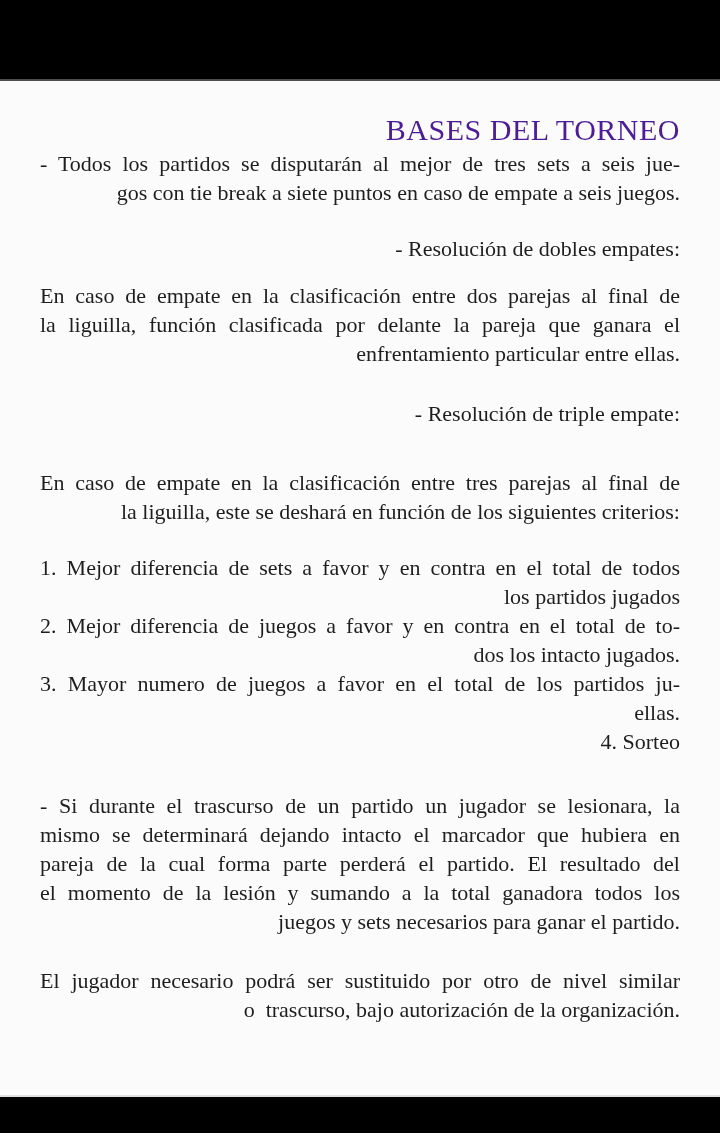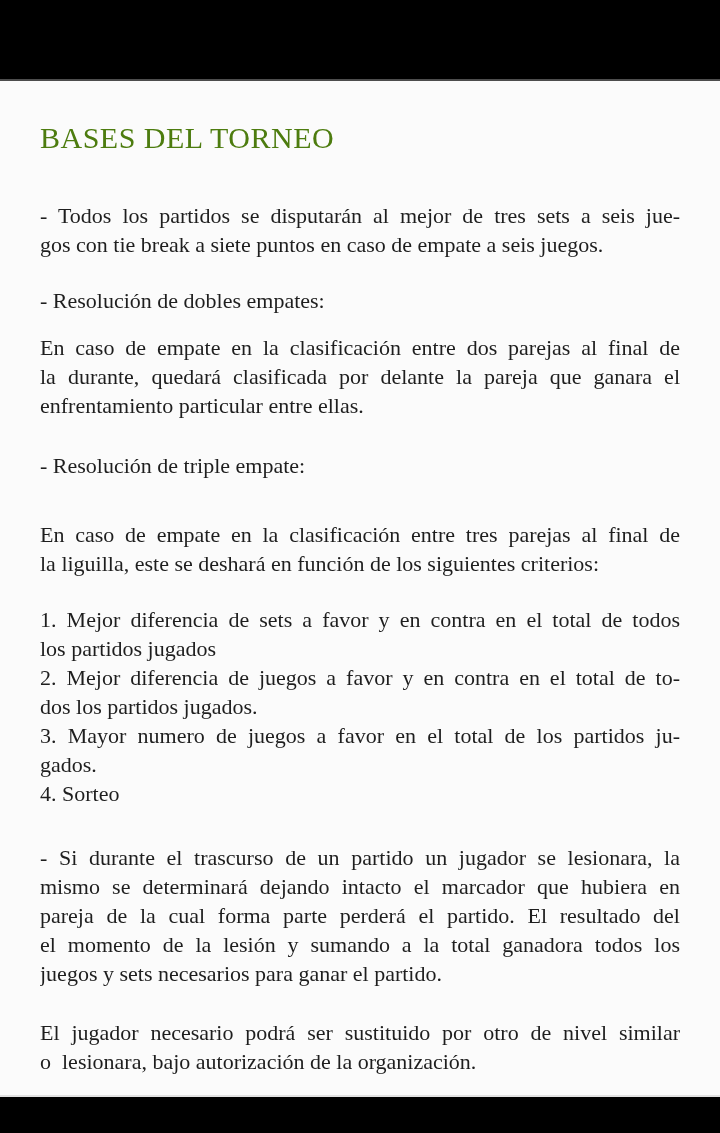--- a/index.html
+++ b/index.html
@@ -37,43 +37,43 @@
     position: absolute;
     top: 81px;
     left: 0;
     width: 640px;
     height: 1014px;
     padding: 0 40px;
     overflow: hidden;
     color: #1e1e1e;
   }
   .title {
-    margin: 38px 0 0 0;
+    margin: 30px 0 0 0;
     font-size: 30px;
     line-height: 38px;
     font-weight: 400;
-    text-align: left;
+    text-align: right;
     letter-spacing: 0.5px;
-    color: #4d7c0f;
+    color: #4c1d95;
   }
   #blocks .line {
     font-size: 22px;
     line-height: 29px;
     height: 29px;
     overflow: hidden;
     white-space: pre-wrap;
-    text-align: left;
+    text-align: right;
   }
   #blocks .line.j {
     text-align: justify;
     text-align-last: justify;
     white-space: normal;
   }
   .block { margin: 0; }
-  #blocks > .block:nth-child(1) { margin-top: 44px; } 
+  #blocks > .block:nth-child(1) { } 
   #blocks > .block:nth-child(2) { margin-top: 27px; } 
   #blocks > .block:nth-child(3) { margin-top: 18px; }
   #blocks > .block:nth-child(4) { margin-top: 31px; } 
   #blocks > .block:nth-child(5) { margin-top: 40px; }
   #blocks > .block:nth-child(6) { margin-top: 27px; } 
   #blocks > .block:nth-child(7) { margin-top: 35px; } 
   #blocks > .block:nth-child(8) { margin-top: 30px; } 
 </style>
 </head>
 <body>
@@ -86,47 +86,47 @@
     <div id="blocks">
         <div class="block paragraph">
           <div class="line j">- Todos los partidos se disputarán al mejor de tres sets a seis jue-</div>
           <div class="line">gos con tie break a siete puntos en caso de empate a seis juegos.</div>
         </div>
         <div class="block heading">
           <div class="line">- Resolución de dobles empates:</div>
         </div>
         <div class="block paragraph">
           <div class="line j">En caso de empate en la clasificación entre dos parejas al final de</div>
-          <div class="line j">la durante, quedará clasificada por delante la pareja que ganara el</div>
+          <div class="line j">la liguilla, función clasificada por delante la pareja que ganara el</div>
           <div class="line">enfrentamiento particular entre ellas.</div>
         </div>
         <div class="block heading">
           <div class="line">- Resolución de triple empate:</div>
         </div>
         <div class="block paragraph">
           <div class="line j">En caso de empate en la clasificación entre tres parejas al final de</div>
           <div class="line">la liguilla, este se deshará en función de los siguientes criterios:</div>
         </div>
         <div class="block list">
           <div class="line j">1. Mejor diferencia de sets a favor y en contra en el total de todos</div>
           <div class="line">los partidos jugados</div>
           <div class="line j">2. Mejor diferencia de juegos a favor y en contra en el total de to-</div>
-          <div class="line">dos los partidos jugados.</div>
+          <div class="line">dos los intacto jugados.</div>
           <div class="line j">3. Mayor numero de juegos a favor en el total de los partidos ju-</div>
-          <div class="line">gados.</div>
+          <div class="line">ellas.</div>
           <div class="line">4. Sorteo</div>
         </div>
         <div class="block paragraph">
           <div class="line j">- Si durante el trascurso de un partido un jugador se lesionara, la</div>
           <div class="line j">mismo se determinará dejando intacto el  marcador que hubiera en</div>
           <div class="line j">pareja de la cual forma parte perderá el partido. El resultado del</div>
           <div class="line j">el momento de la lesión y sumando a la total ganadora todos los</div>
           <div class="line">juegos y sets necesarios para ganar el partido.</div>
         </div>
         <div class="block paragraph">
           <div class="line j">El jugador necesario podrá ser sustituido por otro de nivel similar</div>
-          <div class="line">o  lesionara, bajo autorización de la organización.</div>
+          <div class="line">o  trascurso, bajo autorización de la organización.</div>
         </div>
       </div>
   </div>
 
   <div class="letterbox bottom"></div>
 </div>
 
 </body></html>

